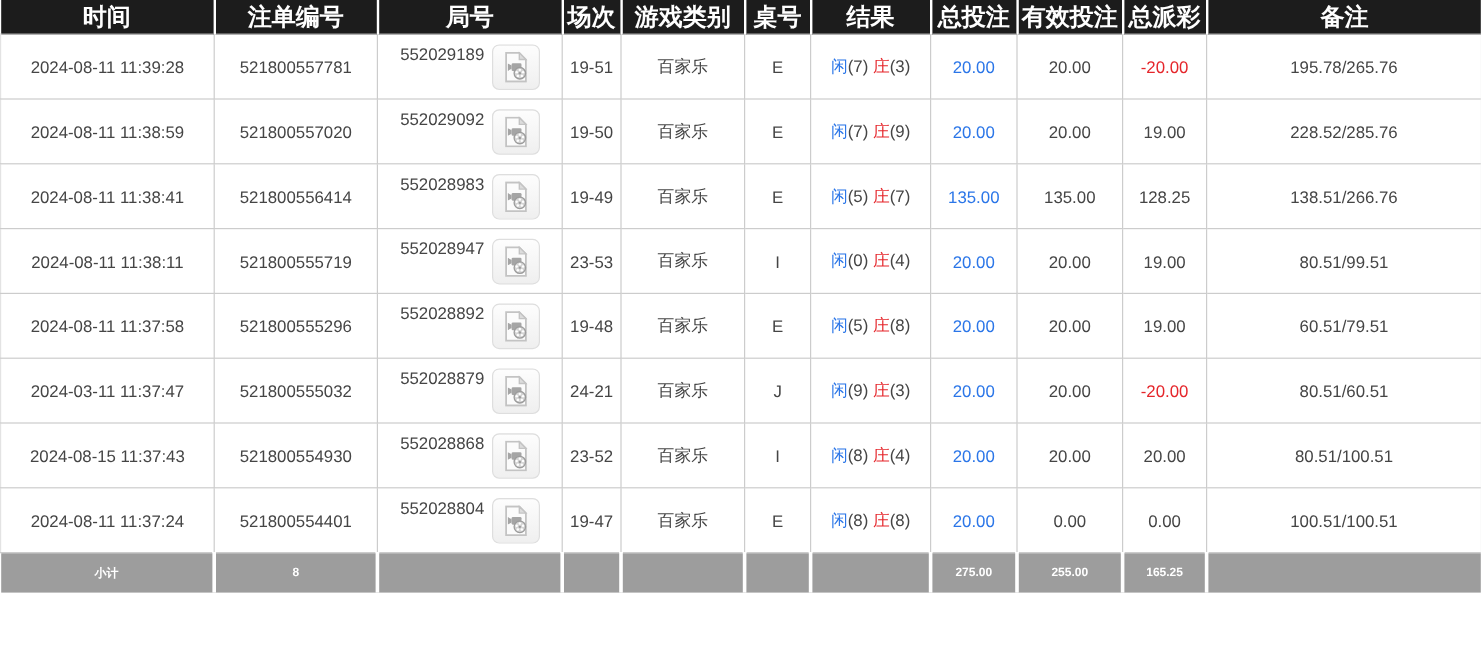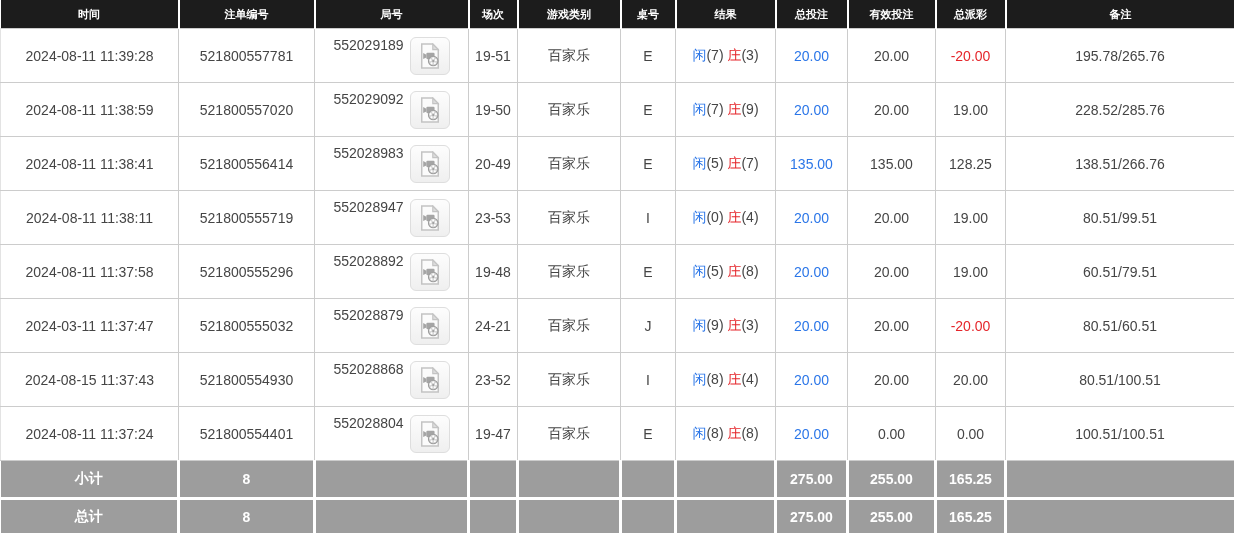--- a/index.html
+++ b/index.html
@@ -19,21 +19,21 @@
   }
   table.records{
     width:1234px;
     border-collapse:collapse;
     table-layout:fixed;
   }
   
   thead th{
     background:var(--header-bg);
     color:var(--header-fg);
-    font-size:11px;
+    font-size:20px;
     font-weight:bold;
     height:28px;
     padding:0;
     text-align:center;
     border-left:2px solid #ffffff;
     border-bottom:0;
   }
   thead th:first-child{border-left:0;}
   
   tbody td{
@@ -62,21 +62,21 @@
     border-radius:6px;
     background:linear-gradient(#fdfdfd,#efefef);
     cursor:pointer;
     display:inline-flex;align-items:center;justify-content:center;
     padding:0;
   }
   
   tfoot td{
     background:var(--footer-bg);
     color:var(--footer-fg);
-    font-size:14px;
+    font-size:10px;
     font-weight:bold;
     text-align:center;
     height:36px;
     padding:0 4px;
     border-left:3px solid #ffffff;
     border-top:3px solid #ffffff;
   }
   tfoot td:first-child{border-left:0;}
   tfoot tr:first-child td{border-top:1px solid #bbbbbb;}
   tfoot tr:last-child td{height:33px;}
@@ -188,21 +188,21 @@
                 <circle cx="15.5" cy="19.5" r="5.2" fill="#d4d4d4" stroke="#9c9c9c" stroke-width="1.2"></circle>
                 <circle cx="15.5" cy="19.5" r="1.1" fill="#9c9c9c"></circle>
                 <circle cx="15.5" cy="16.4" r="1.1" fill="#ffffff"></circle>
                 <circle cx="12.6" cy="18.5" r="1.1" fill="#ffffff"></circle>
                 <circle cx="13.7" cy="21.9" r="1.1" fill="#ffffff"></circle>
                 <circle cx="17.3" cy="21.9" r="1.1" fill="#ffffff"></circle>
                 <circle cx="18.4" cy="18.5" r="1.1" fill="#ffffff"></circle>
               </svg>
             </button>
           </span></td>
-        <td>20-49</td>
+        <td>19-49</td>
         <td>百家乐</td>
         <td>E</td>
         <td><span class="player">闲</span><span class="score">(5) </span><span class="banker">庄</span><span class="score">(7)</span></td>
         <td class="blue">135.00</td>
         <td>135.00</td>
         <td>128.25</td>
         <td>138.51/266.76</td>
       </tr>
       <tr>
         <td>2024-08-11 11:38:11</td>
@@ -362,27 +362,14 @@
         <td></td>
         <td></td>
         <td></td>
         <td></td>
         <td></td>
         <td>275.00</td>
         <td>255.00</td>
         <td>165.25</td>
         <td></td>
       </tr>
-      <tr>
-        <td>总计</td>
-        <td>8</td>
-        <td></td>
-        <td></td>
-        <td></td>
-        <td></td>
-        <td></td>
-        <td>275.00</td>
-        <td>255.00</td>
-        <td>165.25</td>
-        <td></td>
-      </tr>
     </tfoot>
 </table>
 
 </body></html>

